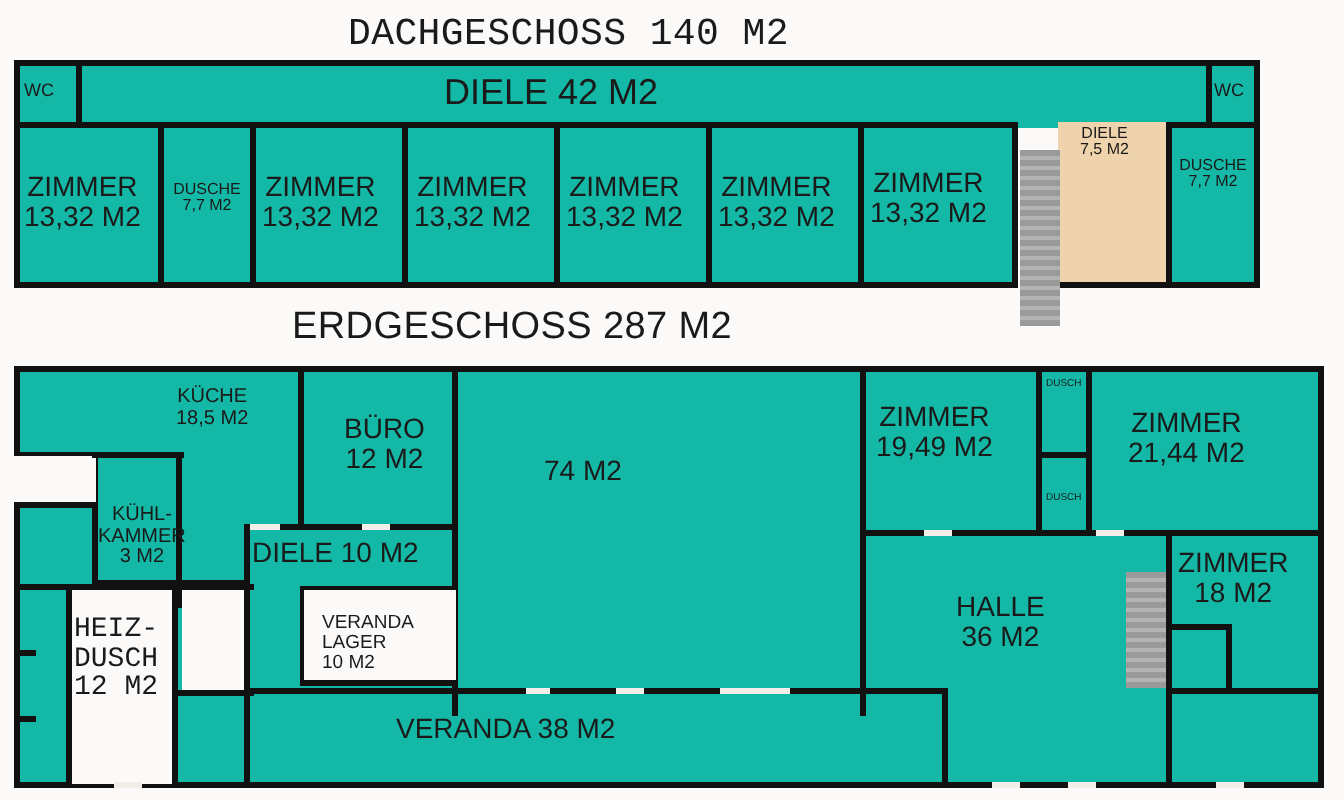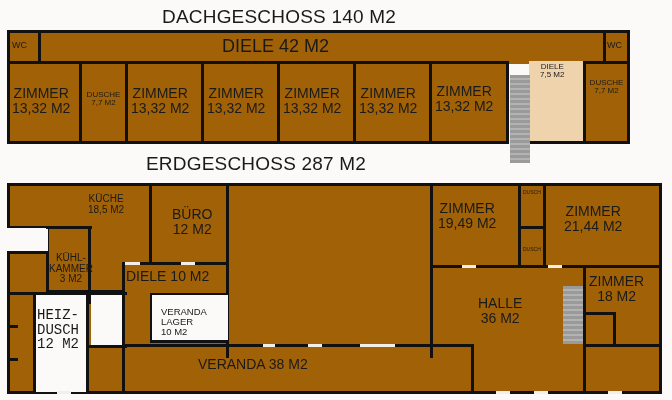--- a/index.html
+++ b/index.html
@@ -1,30 +1,30 @@
 <!DOCTYPE html>
 <html><head>
 <meta charset="utf-8">
 <style>
   html,body{margin:0;padding:0;}
   body{width:672px;height:400px;background:#fbfaf9;position:relative;overflow:hidden;font-family:"Liberation Sans",sans-serif;color:#1a1a1a;}
   .abs{position:absolute;box-sizing:border-box;}
   .title{position:absolute;font-size:19px;white-space:nowrap;letter-spacing:0.2px;}
-  .room{position:absolute;background:#a16207;border:3px solid #111;box-sizing:border-box;}
+  .room{position:absolute;background:#14b8a6;border:3px solid #111;box-sizing:border-box;}
   .wall{position:absolute;background:#111;}
   .lbl{position:absolute;text-align:center;line-height:1.05;white-space:nowrap;}
   .lbl span{display:block;}
   .white{position:absolute;background:#fbfaf9;border:2px solid #111;box-sizing:border-box;}
   .stairs{position:absolute;background:repeating-linear-gradient(to bottom,#9a9a9a 0px,#9a9a9a 3px,#b3b3b3 3px,#b3b3b3 5px);}
   .door{position:absolute;background:#f3efe8;}
 </style>
 </head>
 <body>
 
-<div class="title" style="left:162px;top:6px;">DACHGESCHOSS 140 M2</div>
+<div class="title" style="left:174px;top:6px;font-family:Liberation Mono, monospace;">DACHGESCHOSS 140 M2</div>
 
 <div>
 
   <div class="room" style="left:7px;top:30px;width:289px;height:34px;border-right:none;"></div>
   <div class="room" style="left:290px;top:30px;width:316px;height:34px;border-left:none;border-bottom:none;"></div>
   <div class="room" style="left:7px;top:30px;width:34px;height:34px;">
     <div class="lbl" style="left:2px;top:8px;font-size:9px;">
         <span>WC</span>
       </div>
   </div>
@@ -150,20 +150,21 @@
       <span>HEIZ-</span>
       <span>DUSCH</span>
       <span>12 M2</span>
     </div>
   <div class="white" style="left:91px;top:295px;width:31px;height:50px;border:none;"></div>
   <div class="wall" style="left:89px;top:345px;width:38px;height:3px;"></div>
   <div class="wall" style="left:10px;top:325px;width:8px;height:3px;"></div>
   <div class="wall" style="left:10px;top:358px;width:8px;height:3px;"></div>
 
   <div class="lbl" style="left:272px;top:228px;font-size:14px;">
+      <span>74 M2</span>
     </div>
   <div class="wall" style="left:430px;top:183px;width:3px;height:175px;"></div>
   <div class="wall" style="left:122px;top:344px;width:311px;height:3px;"></div>
 
   <div class="lbl" style="left:198px;top:357px;font-size:14px;">
       <span>VERANDA 38 M2</span>
     </div>
   <div class="wall" style="left:123px;top:344px;width:351px;height:3px;"></div>
   <div class="wall" style="left:471px;top:344px;width:3px;height:50px;"></div>
 

